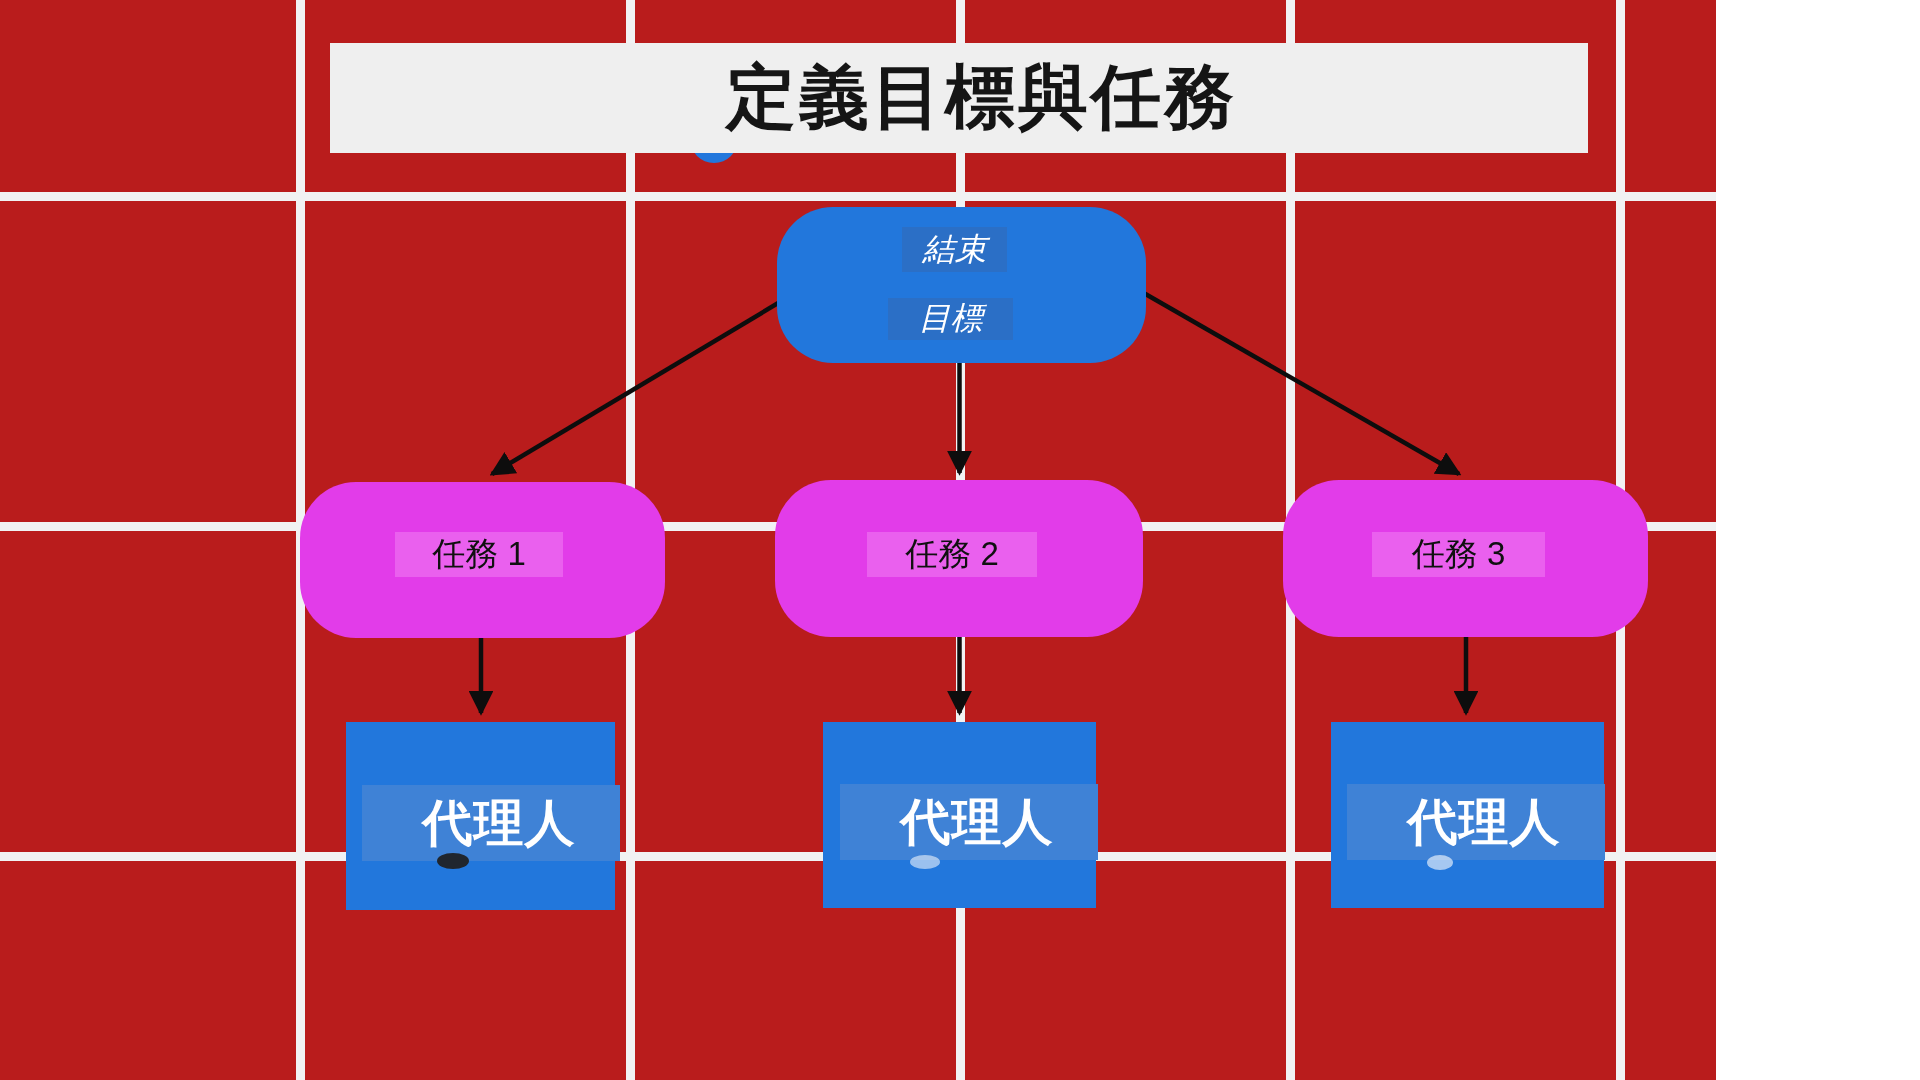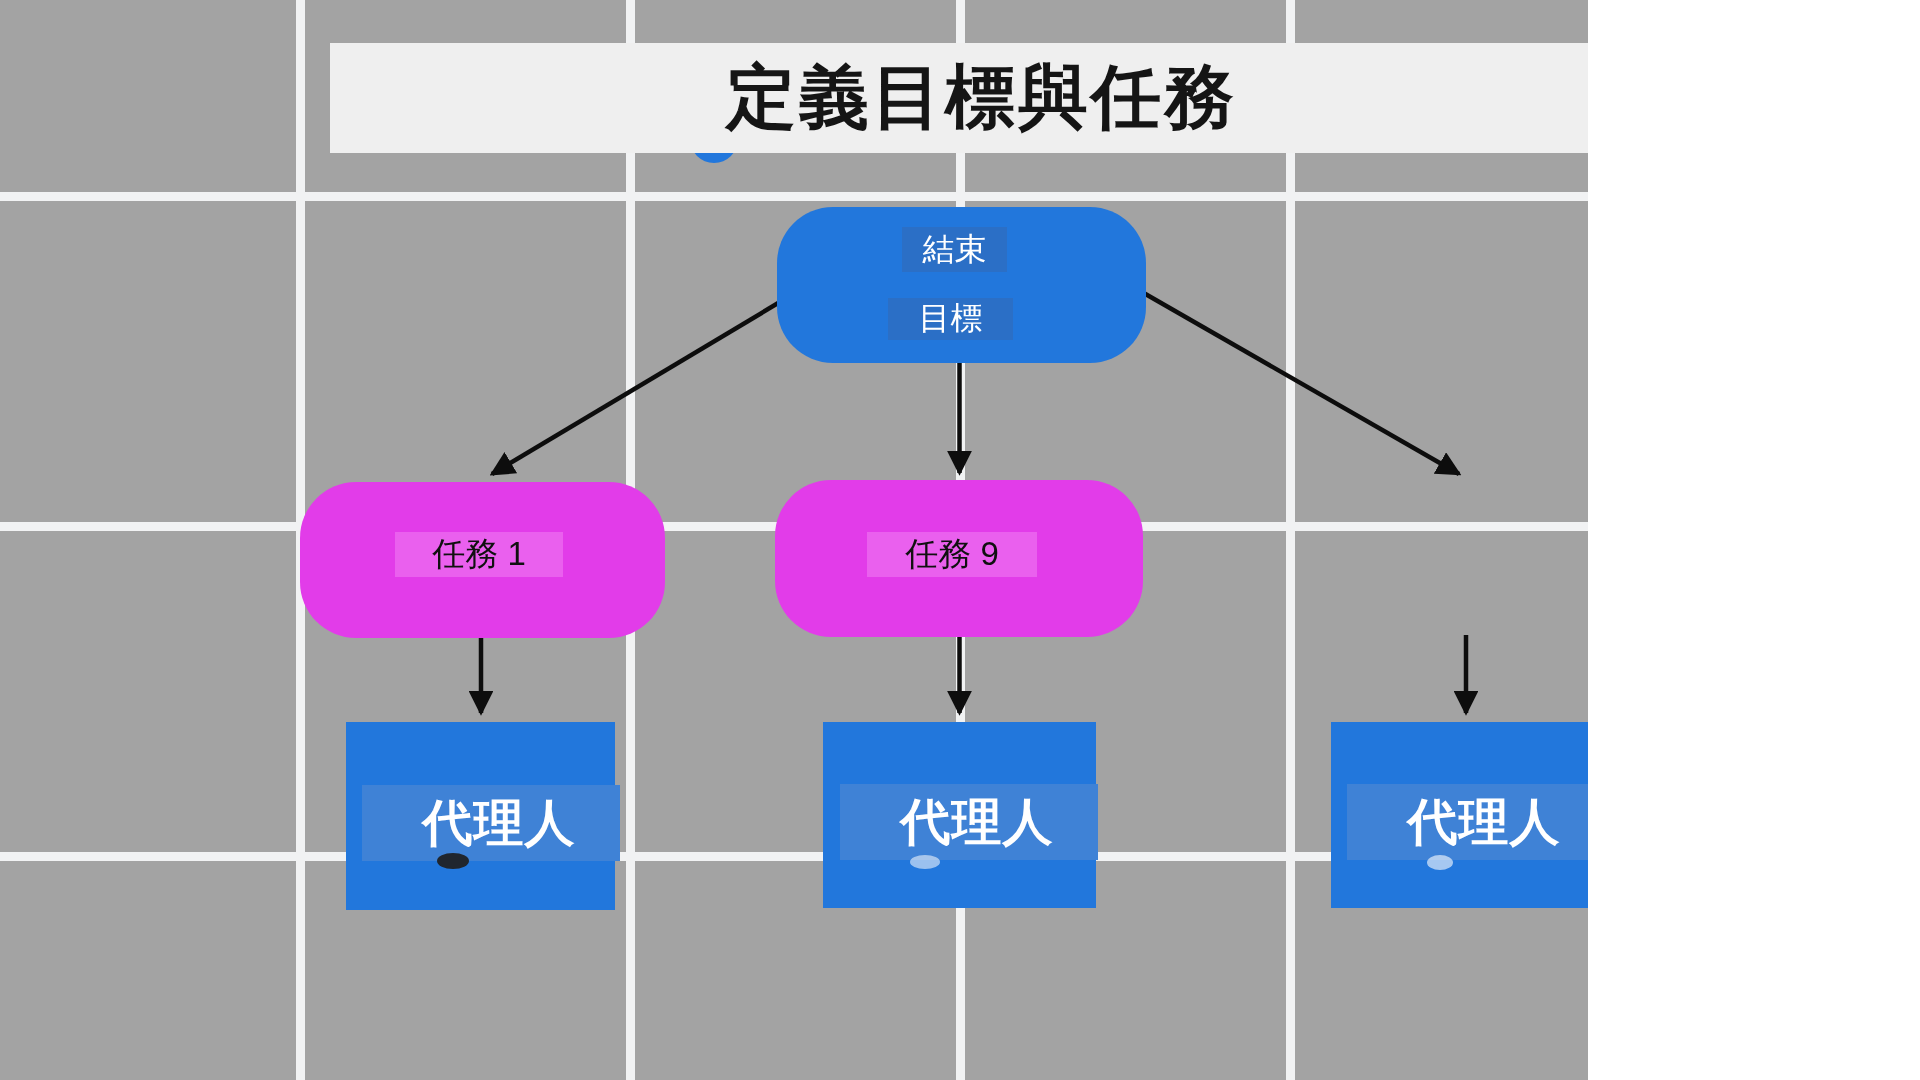--- a/index.html
+++ b/index.html
@@ -1,18 +1,18 @@
 <!DOCTYPE html>
 <html style="--node-blue: #2277dc; --goal-label-bg: #2b6fc6; --agent-label-bg: #3f82d6; --node-magenta: #e23ce9; --task-label-bg: #ea60ee; --band-gray: #efefef; --grid-gray: #f1f2f3; --arrow-black: #0d0d0d; --text-black: #151515; --text-white: #ffffff;"><head>
 <meta charset="utf-8">
 <style>
   html,body{margin:0;padding:0;background:#ffffff;}
   .canvas{
-    position:relative;width:1588px;height:1080px;overflow:hidden;
-    background:#a3a3a3;
+    position:relative;width:1716px;height:1080px;overflow:hidden;
+    background:#b91c1c;
     font-family:"Liberation Sans", sans-serif;
   }
   
   .grid-v{position:absolute;top:0;width:9px;height:1080px;background:var(--grid-gray);z-index:1;}
   .grid-h{position:absolute;left:0;height:9px;width:1920px;background:var(--grid-gray);z-index:1;}
   
   .band{position:absolute;background:var(--band-gray);z-index:3;}
   .title-band{left:330px;top:43px;width:1258px;height:110px;
     display:flex;align-items:center;justify-content:center;}
   .title-text{font-size:70px;font-weight:700;color:var(--text-black);
@@ -21,21 +21,21 @@
   .footer-text{position:absolute;left:148px;top:0;height:94px;line-height:96px;
     font-size:72px;font-weight:500;color:#121212;letter-spacing:3px;white-space:nowrap;}
   
   .peek-circle{position:absolute;left:690px;top:115px;width:48px;height:48px;
     border-radius:50%;background:var(--node-blue);z-index:2;}
   
   .arrows{position:absolute;left:0;top:0;z-index:4;}
   
   .node{position:absolute;z-index:5;}
   .pill{border-radius:56px;}
-  .blue{background:var(--node-blue);}
+  .blue{background:var(--node-blue);font-style:italic;}
   .magenta{background:var(--node-magenta);}
   .agent-box{background:var(--node-blue);}
   .overlay-label{position:absolute;display:flex;align-items:center;justify-content:center;
     white-space:nowrap;}
   .goal-label{background:var(--goal-label-bg);color:var(--text-white);
     font-size:32px;font-weight:500;}
   .task-label{background:var(--task-label-bg);color:#101010;
     font-size:33px;font-weight:500;}
   .agent-label{background:var(--agent-label-bg);color:var(--text-white);
     font-size:50px;font-weight:600;letter-spacing:1px;padding-left:16px;}
@@ -79,21 +79,24 @@
 
   <div class="node pill blue" style="left:777px;top:207px;width:369px;height:156px;">
     <div class="overlay-label goal-label" style="left:125px;top:20px;width:105px;height:45px;">結束</div>
     <div class="overlay-label goal-label" style="left:111px;top:91px;width:125px;height:42px;">目標</div>
   </div>
 
   <div class="node pill magenta" style="left:300px;top:482px;width:365px;height:156px;">
     <div class="overlay-label task-label" style="left:95px;top:50px;width:168px;height:45px;">任務 1</div>
   </div>
   <div class="node pill magenta" style="left:775px;top:480px;width:368px;height:157px;">
-    <div class="overlay-label task-label" style="left:92px;top:52px;width:170px;height:45px;">任務 9</div>
+    <div class="overlay-label task-label" style="left:92px;top:52px;width:170px;height:45px;">任務 2</div>
+  </div>
+  <div class="node pill magenta" style="left:1283px;top:480px;width:365px;height:157px;">
+    <div class="overlay-label task-label" style="left:89px;top:52px;width:173px;height:45px;">任務 3</div>
   </div>
 
   <div class="node agent-box" style="left:346px;top:722px;width:269px;height:188px;">
     <div class="overlay-label agent-label" style="left:16px;top:63px;width:242px;height:76px;">代理人</div>
     <div class="remnant" style="left:91px;top:131px;width:32px;height:16px;background:#20262e;"></div>
   </div>
   <div class="node agent-box" style="left:823px;top:722px;width:273px;height:186px;">
     <div class="overlay-label agent-label" style="left:17px;top:62px;width:242px;height:76px;">代理人</div>
     <div class="remnant" style="left:87px;top:133px;width:30px;height:14px;background:rgba(255,255,255,0.55);"></div>
   </div>

